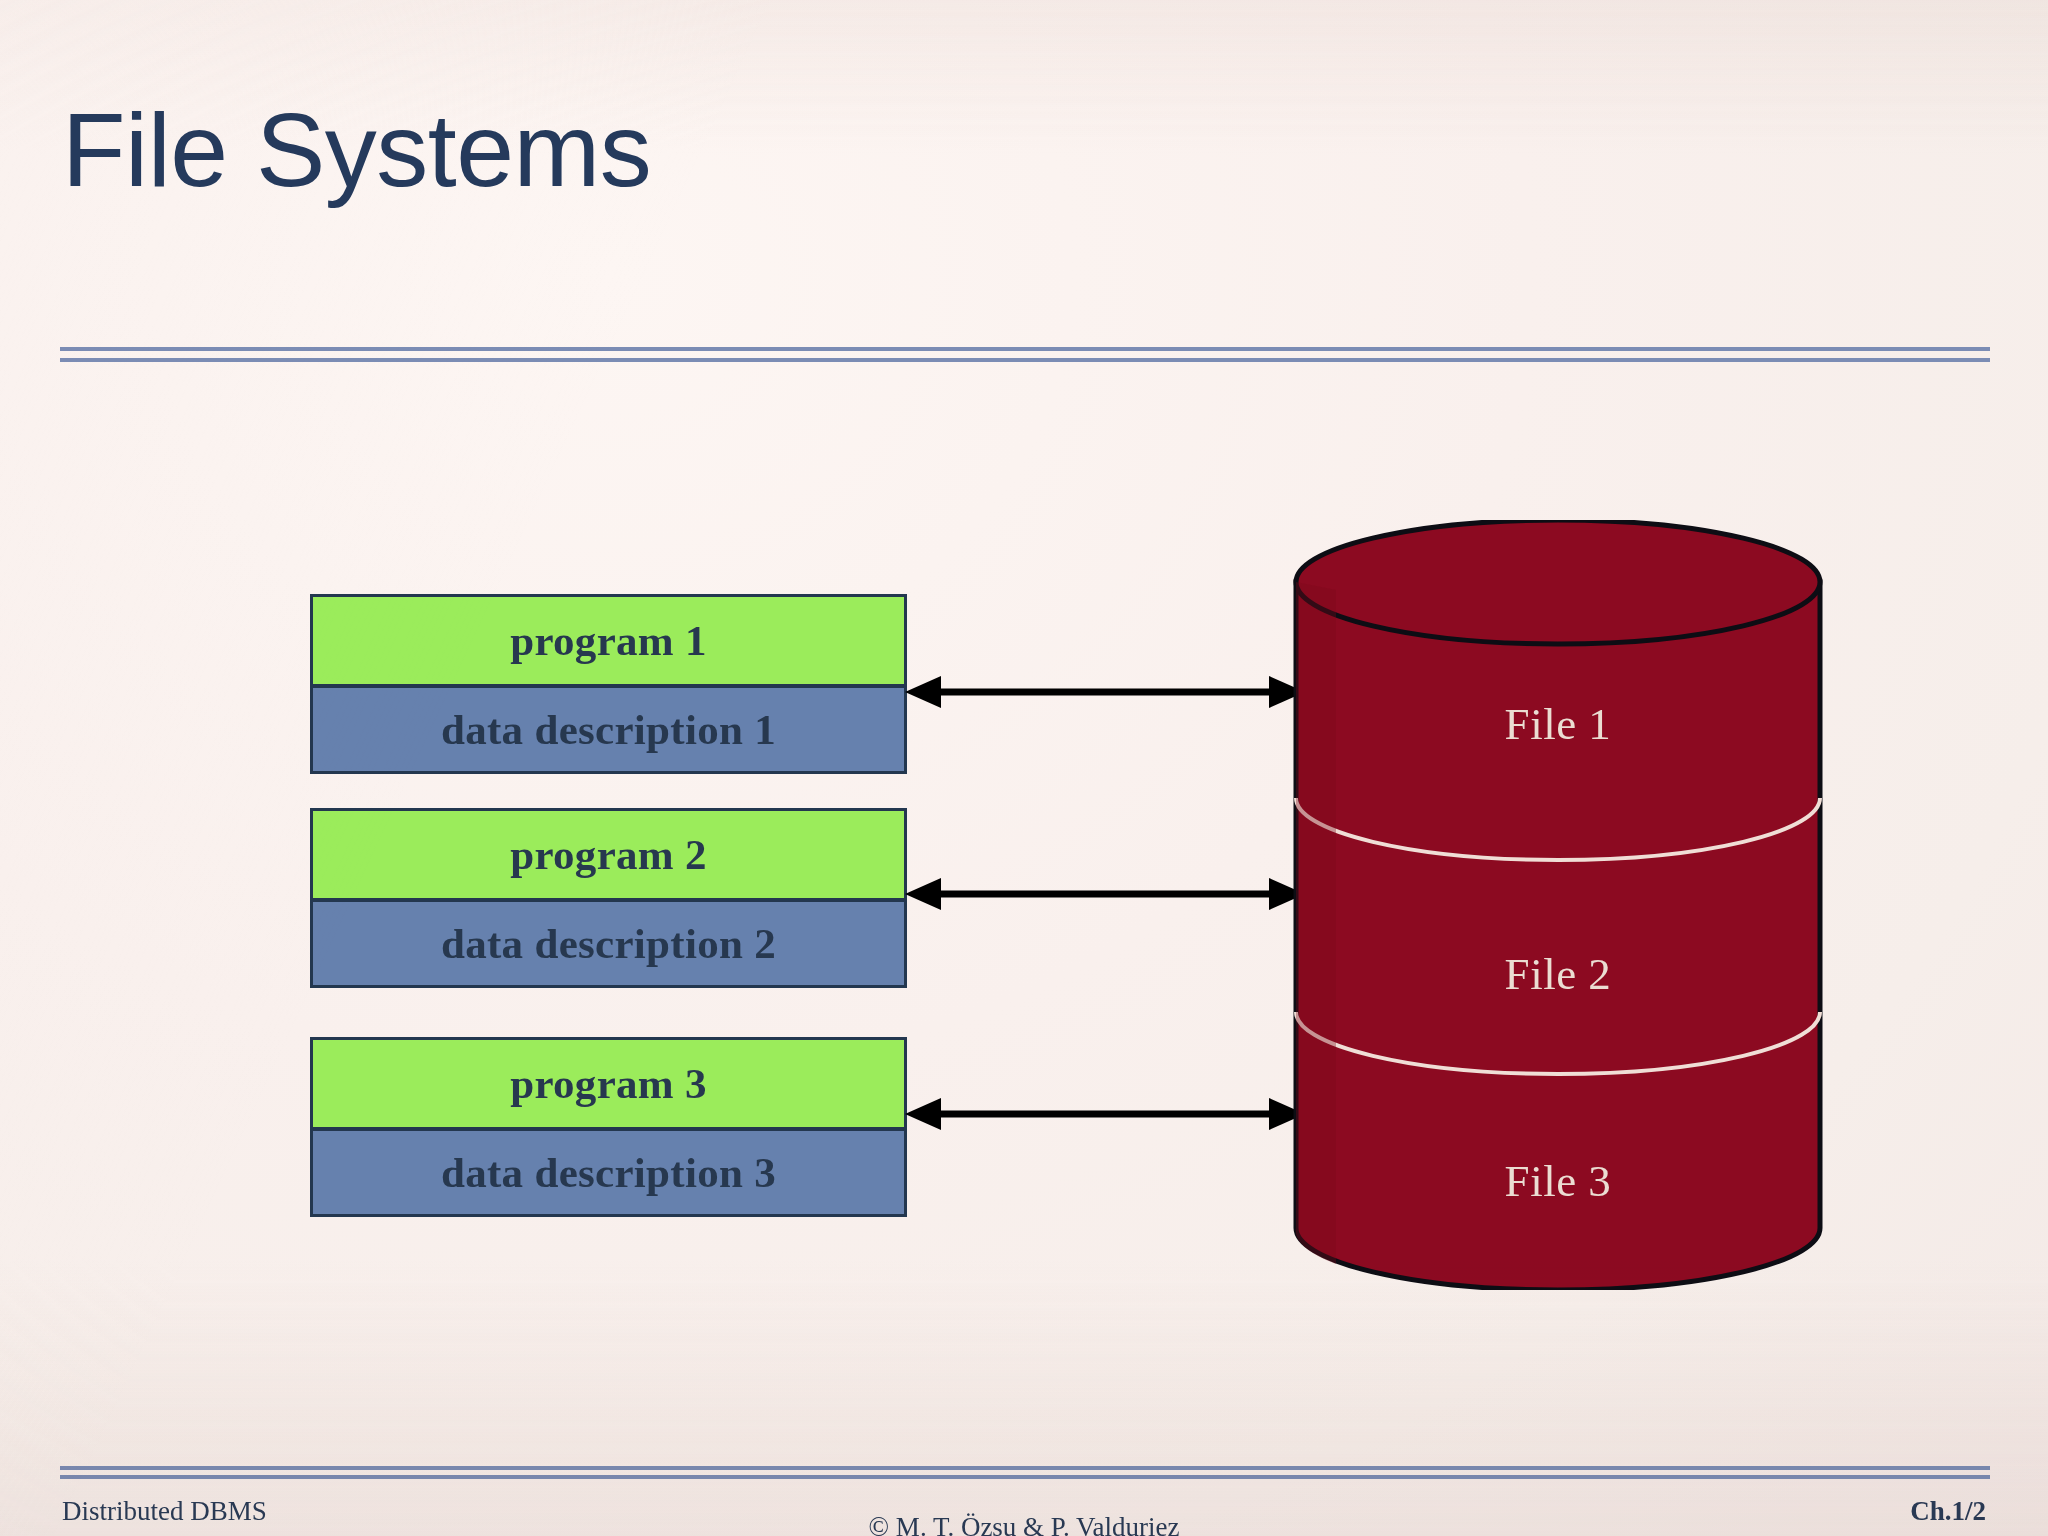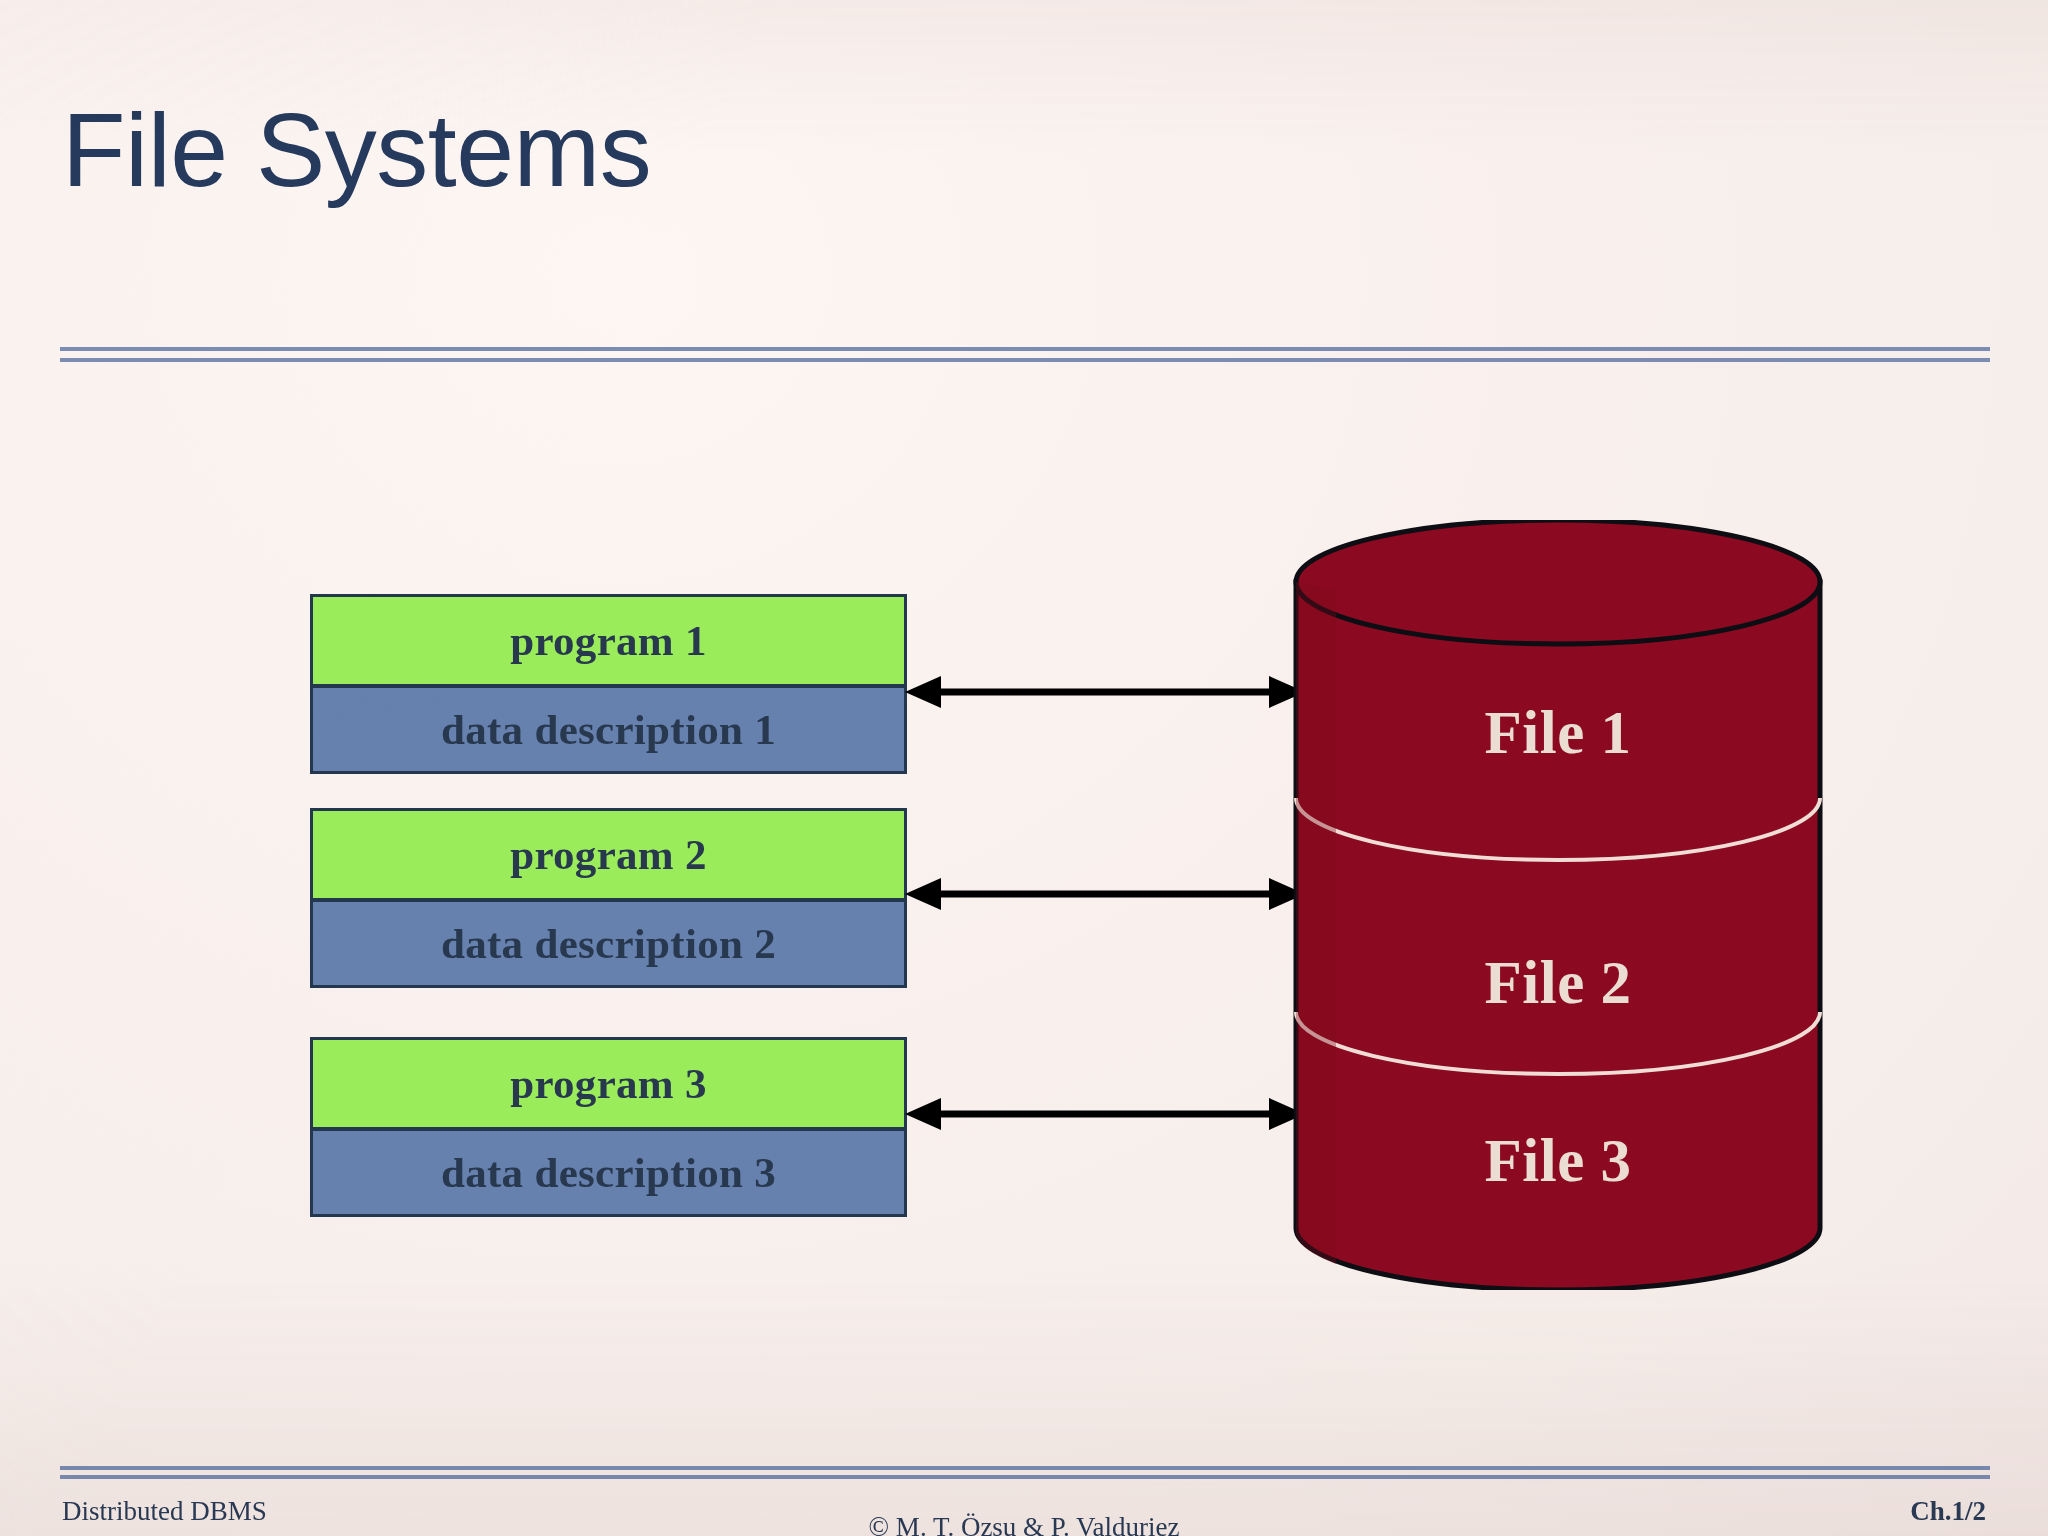--- a/index.html
+++ b/index.html
@@ -111,29 +111,29 @@
     position: absolute;
     left: 1288px;
     top: 520px;
     width: 540px;
     height: 770px;
   }
   #cyl-label-1, #cyl-label-2, #cyl-label-3 {
     position: absolute;
     width: 100%;
     text-align: center;
-    font-weight: bold;
-    font-size: 61px;
+    font-weight: normal;
+    font-size: 45px;
     color: #ebddd2;
     letter-spacing: 0.5px;
     pointer-events: none;
   }
   #cyl-label-1 { top: 178px; }
   #cyl-label-2 { top: 428px; }
-  #cyl-label-3 { top: 606px; }
+  #cyl-label-3 { top: 635px; }
 
   
   #footer-rule {
     position: absolute;
     left: 60px;
     top: 1466px;
     width: 1930px;
     height: 14px;
   }
   #footer-rule .ln {

